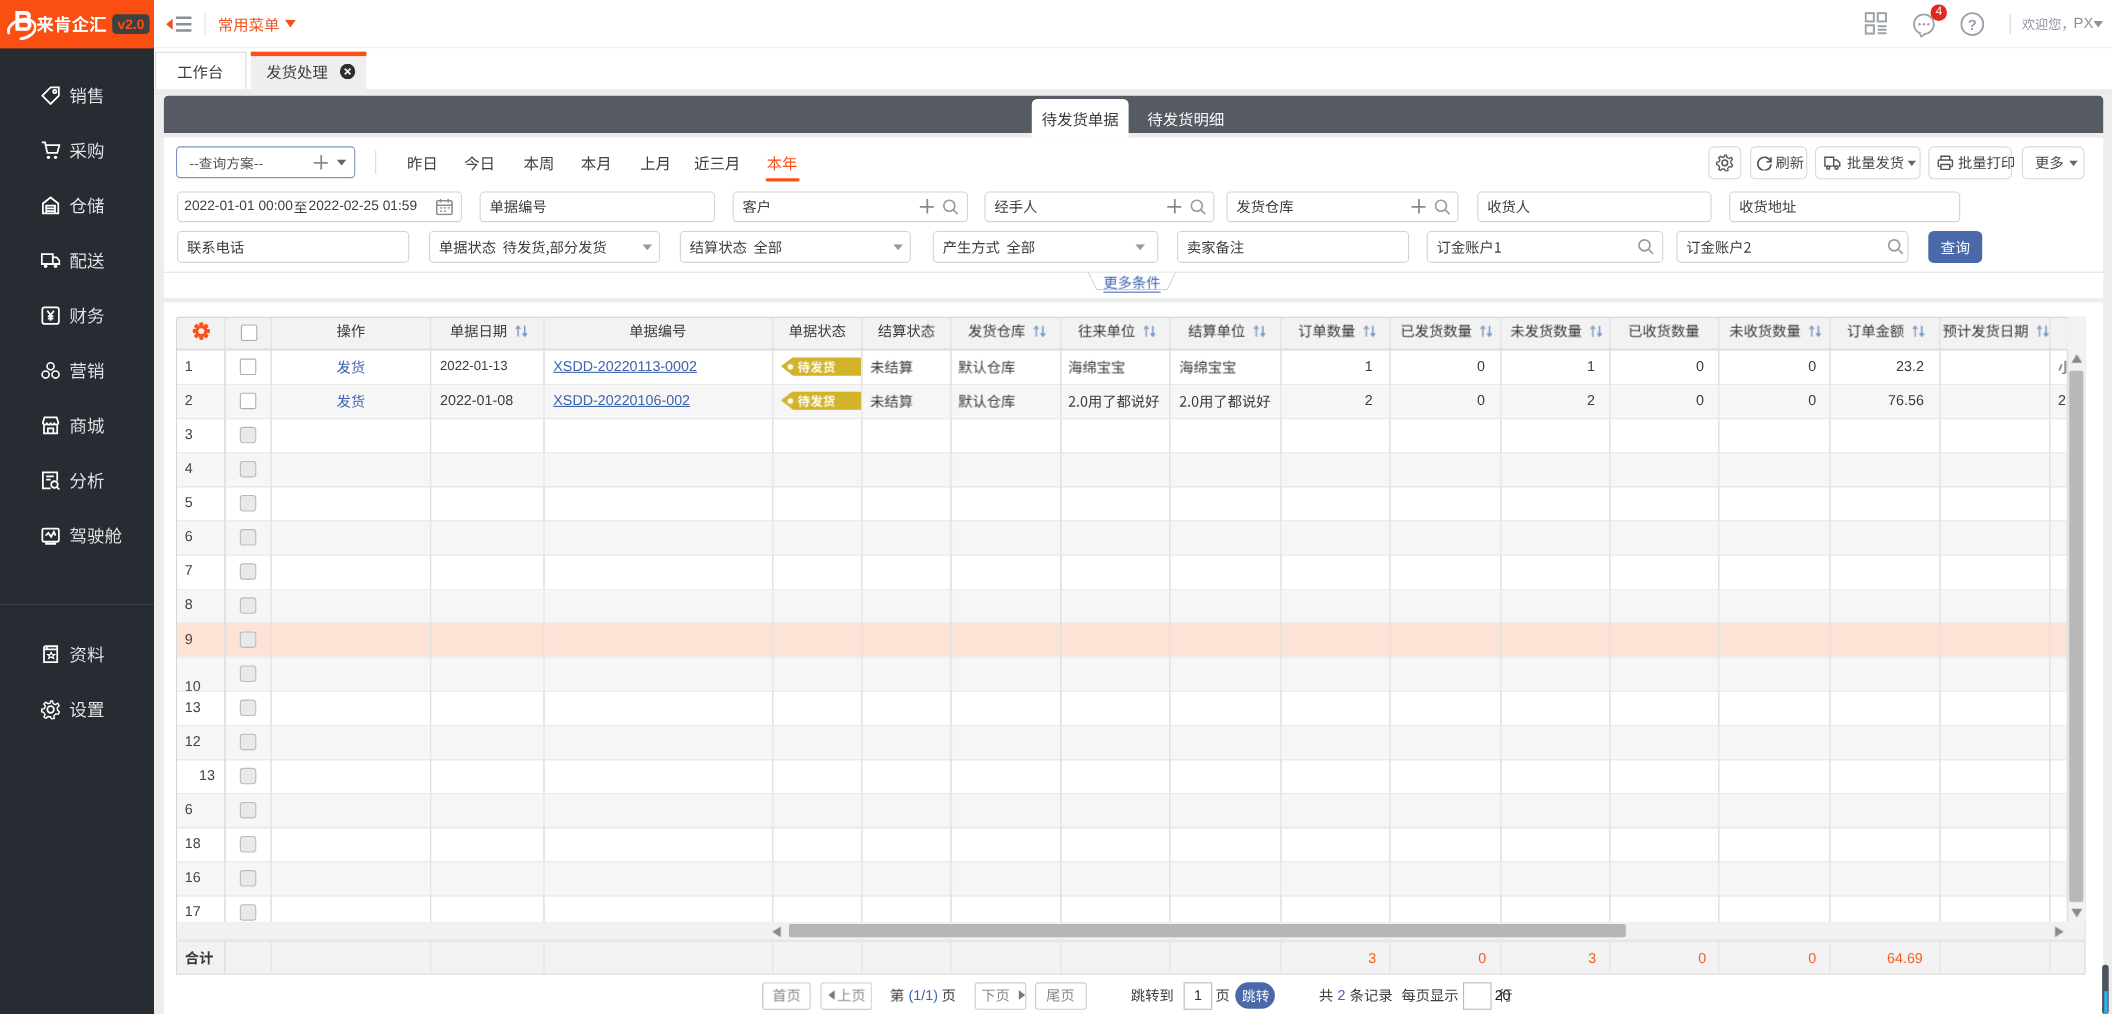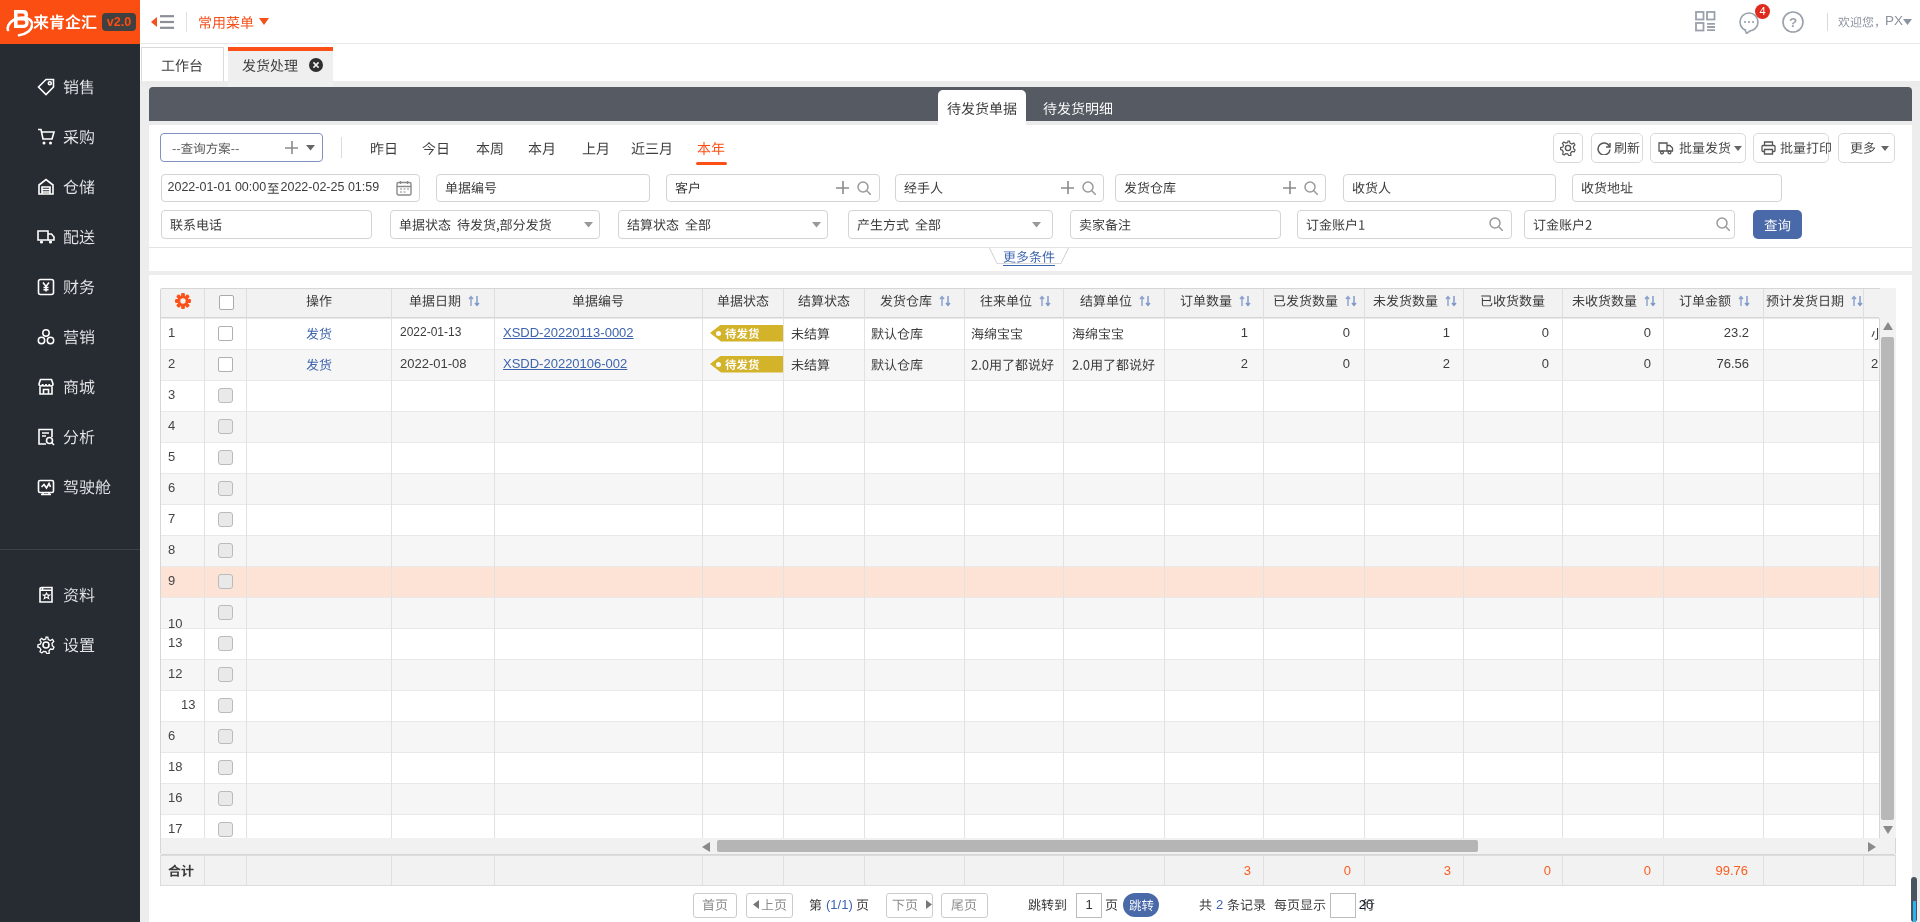--- a/index.html
+++ b/index.html
@@ -1237,21 +1237,21 @@
 <div style="position:absolute;left:1463px;top:856px;width:1px;height:29px;background:#e0e0e0"></div>
 <div style="position:absolute;left:1562px;top:856px;width:1px;height:29px;background:#e0e0e0"></div>
 <div style="position:absolute;left:1663px;top:856px;width:1px;height:29px;background:#e0e0e0"></div>
 <div style="position:absolute;left:1763px;top:856px;width:1px;height:29px;background:#e0e0e0"></div>
 <div style="position:absolute;left:1863px;top:856px;width:1px;height:29px;background:#e0e0e0"></div>
 <span class="s b" style="left:1251.0px;top:862.5px;font-size:13px;color:#fb5c1e;transform:translateX(-100%);">3</span>
 <span class="s b" style="left:1351.0px;top:862.5px;font-size:13px;color:#fb5c1e;transform:translateX(-100%);">0</span>
 <span class="s b" style="left:1451.0px;top:862.5px;font-size:13px;color:#fb5c1e;transform:translateX(-100%);">3</span>
 <span class="s b" style="left:1551.0px;top:862.5px;font-size:13px;color:#fb5c1e;transform:translateX(-100%);">0</span>
 <span class="s b" style="left:1651.0px;top:862.5px;font-size:13px;color:#fb5c1e;transform:translateX(-100%);">0</span>
-<span class="s b" style="left:1748.0px;top:862.5px;font-size:13px;color:#fb5c1e;transform:translateX(-100%);">99.76</span>
+<span class="s b" style="left:1748.0px;top:862.5px;font-size:13px;color:#fb5c1e;transform:translateX(-100%);">64.69</span>
 <div style="position:absolute;left:693px;top:893px;width:44px;height:25px;background:#fff;border:1px solid #ccc;border-radius:3px"></div>
 <svg class="t" style="left:702.0px;top:895.2px" width="26.0" height="19.5">
     <g transform="translate(0,14.69) scale(0.013000,-0.013000)" fill="#8a8a8a">
       <use href="#r9996" x="0"></use>
       <use href="#r9875" x="1000"></use>
     </g>
   </svg>
 <div style="position:absolute;left:746px;top:893px;width:47px;height:25px;background:#fff;border:1px solid #ccc;border-radius:3px"></div>
 <svg class="t" style="left:753px;top:900px;" width="6" height="9" viewBox="0 0 6 9">
     <path d="M6 0 L6 9 L0 4.5 Z" fill="#777"></path>

